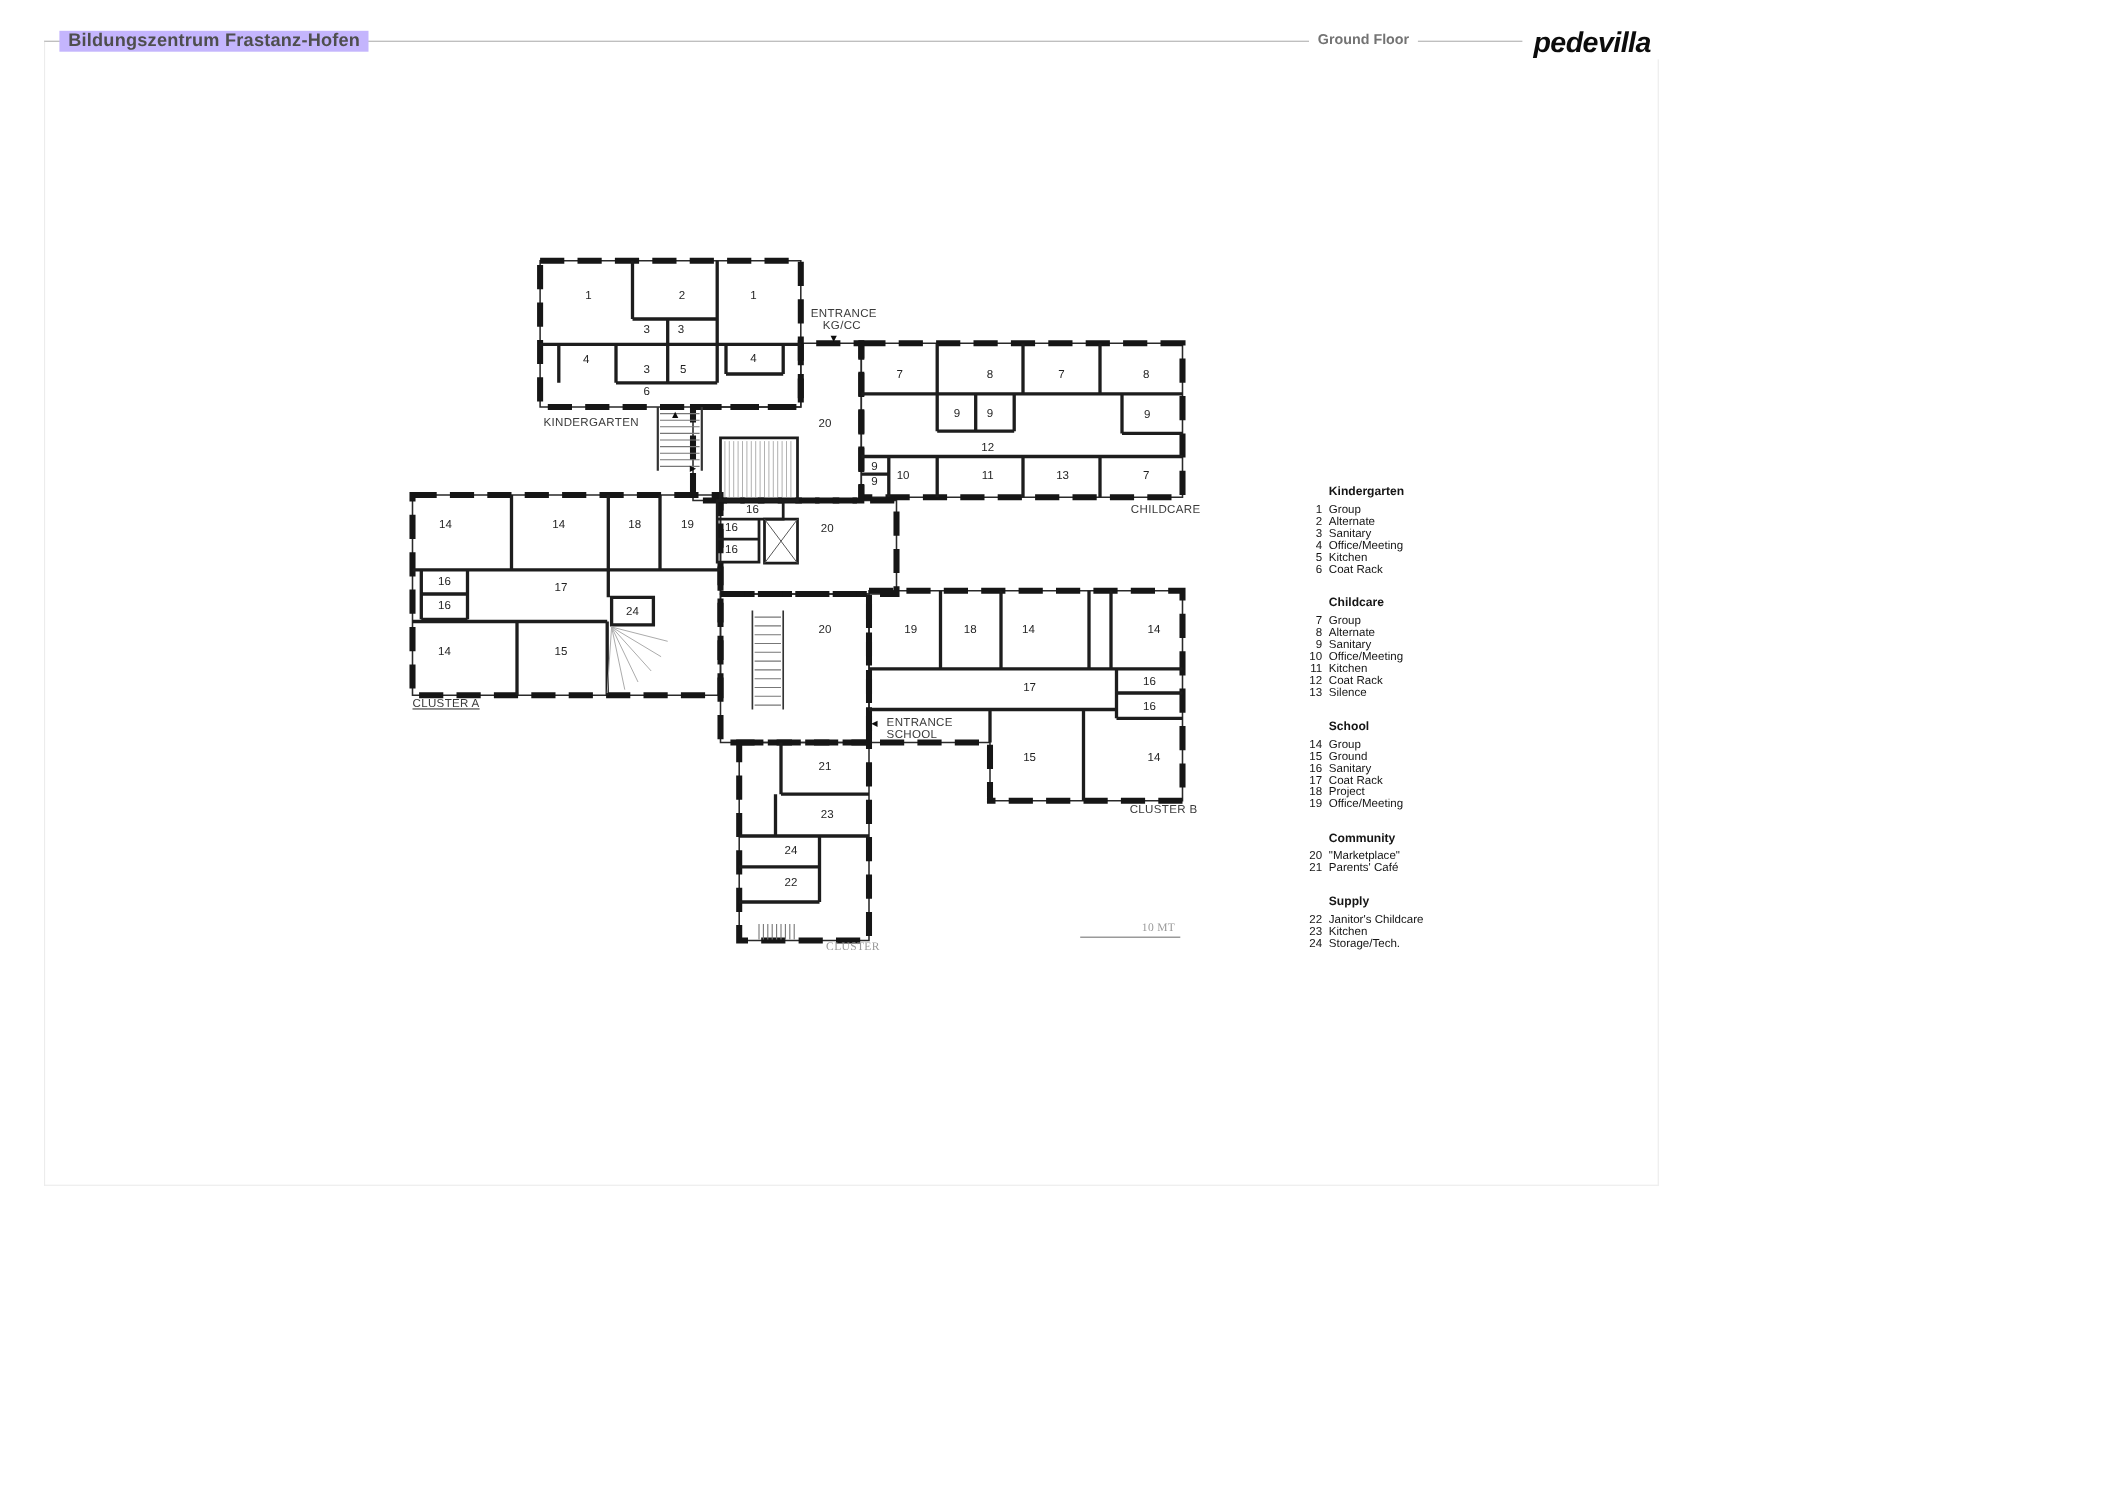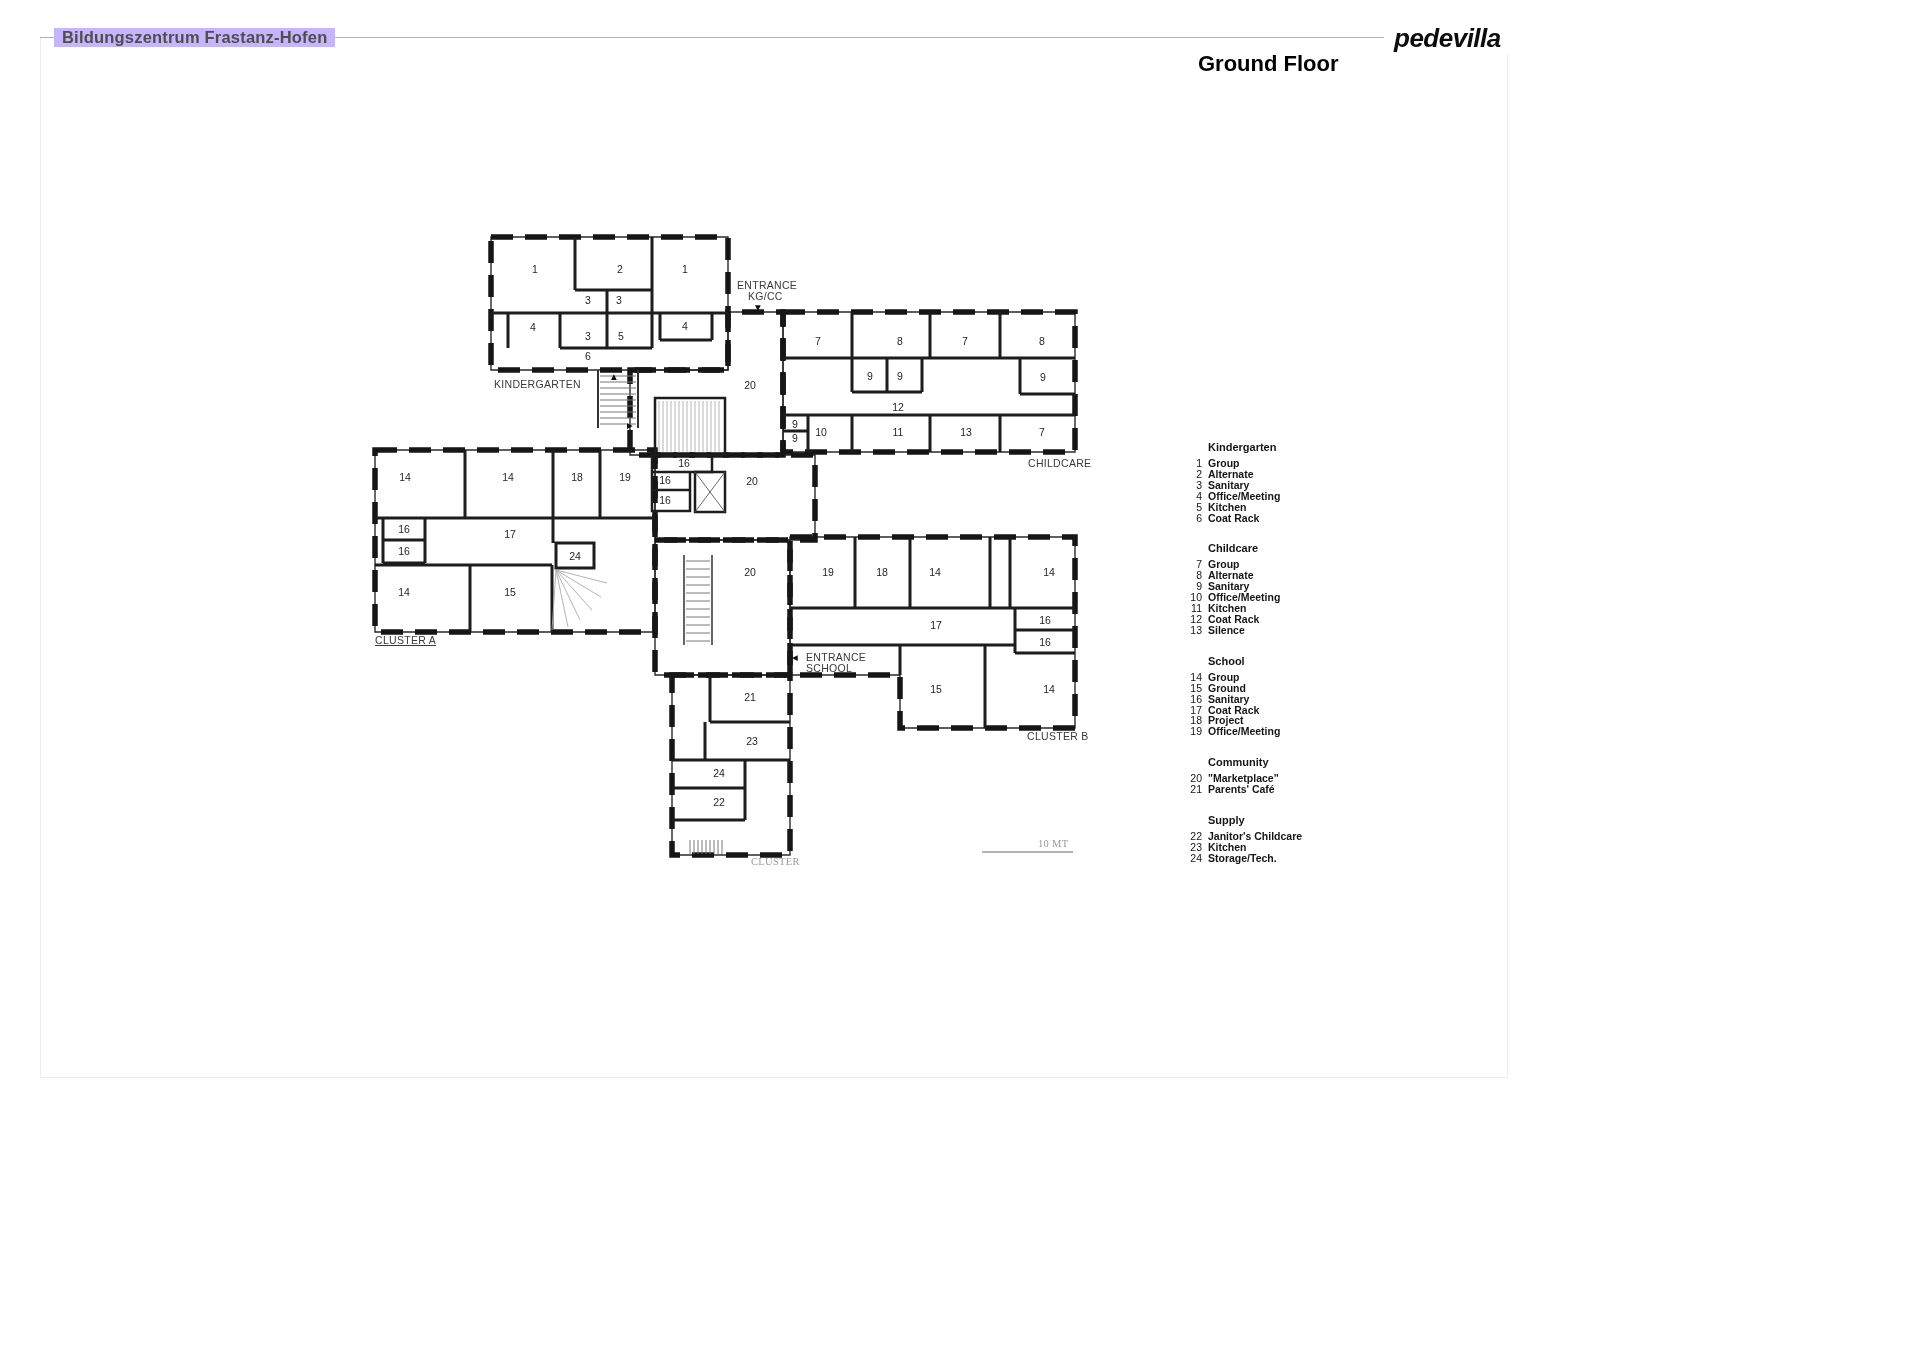--- a/index.html
+++ b/index.html
@@ -6,40 +6,40 @@
   html,body { width:1920px; height:1358px; background:#ffffff;
     font-family:"Liberation Sans", sans-serif; position:relative; overflow:hidden; }
 
   
   .rule-top { position:absolute; left:40px; top:37px; width:1468px; height:1px; background:#b0b0b0; }
   .frame { position:absolute; left:40px; top:38px; width:1468px; height:1040px;
            border:1px solid #ececec; border-top:none; }
   .hdr-title { position:absolute; left:54px; top:28px; background:#c4b5fd; padding:0 8px;
                font-size:16.5px; font-weight:bold; color:#4e4e4e; letter-spacing:0.2px; }
   .hdr-floor { position:absolute; left:1190px; top:28px; background:#fff; padding:0 8px;
-               font-size:22px; font-weight:bold; color:#000000;margin-top:23px; }
+               font-size:13px; font-weight:bold; color:#737373; }
   .hdr-logo  { position:absolute; left:1384px; top:23px; background:#fff; padding:0 10px;
                font-size:26px; font-weight:800; font-style:italic; letter-spacing:-0.5px; color:#0c0c0c; }
 
   svg.plan { position:absolute; left:0; top:0; }
 
   .labels-layer { position:absolute; inset:0; }
   .room-num { position:absolute; transform:translate(-50%,-50%);
               font-size:10.5px; color:#1f1f1f; white-space:nowrap; }
   .area-label { position:absolute; font-size:10.5px; color:#3a3a3a;
                 letter-spacing:0.3px; white-space:nowrap;text-align:right; }
   .area-label.muted { color:#9a9a9a;font-family:Liberation Serif, serif; }
   .area-label.glyph { font-size:7.5px; color:#0d0d0d; font-family:"DejaVu Sans", sans-serif; }
 
   .legend { position:absolute; left:1188px; top:441px; width:230px; color:#151515; }
   .legend-section { margin-bottom:19px; }
   .legend-title { font-size:11px; font-weight:bold; margin-left:20px; margin-bottom:5px; }
   .legend-row { display:flex; font-size:10.5px; line-height:10.9px; }
   .legend-num { width:14px; text-align:right; margin-right:6px; flex:none; }
-  .legend-label { flex:1;font-weight:bold; }
+  .legend-label { flex:1; }
 </style>
 </head>
 <body>
 
 <div class="rule-top"></div>
 <div class="frame"></div>
 <div class="hdr-title">Bildungszentrum Frastanz-Hofen</div>
 <div class="hdr-floor">Ground Floor</div>
 <div class="hdr-logo">pedevilla</div>
 

